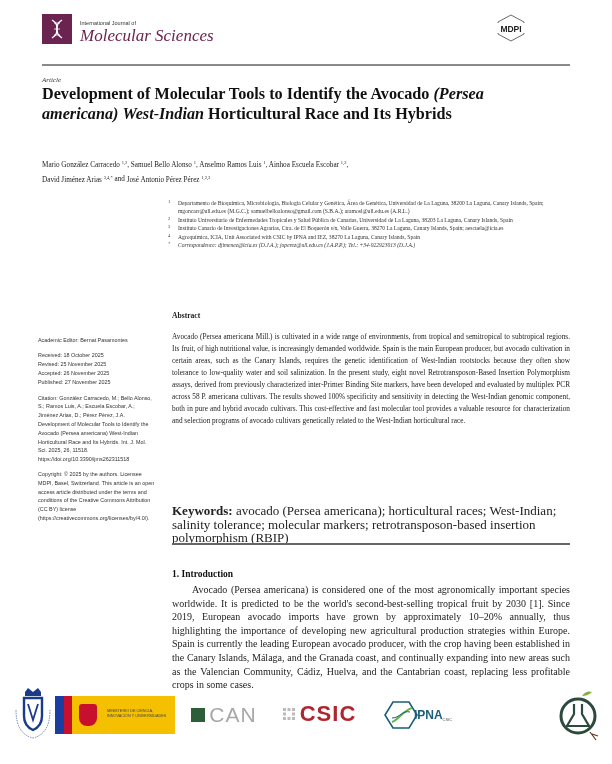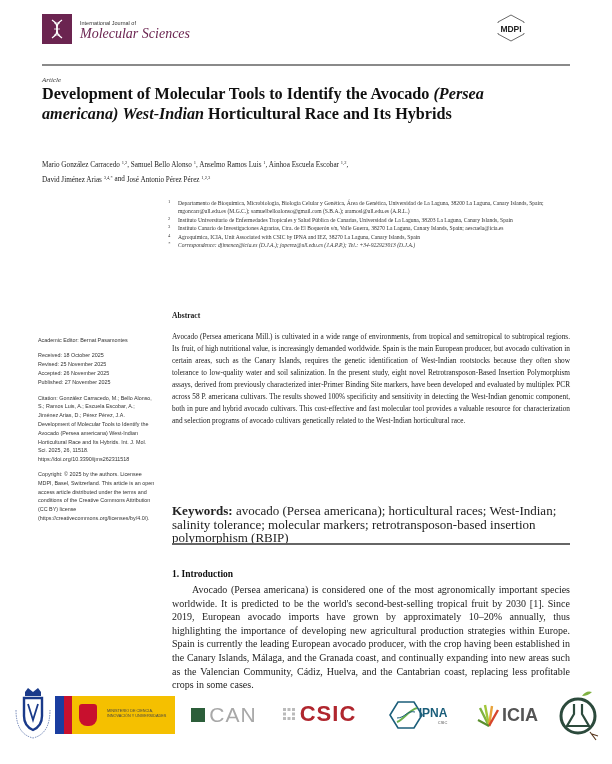--- a/index.html
+++ b/index.html
@@ -2,21 +2,21 @@
 <html><head>
 <meta charset="utf-8">
 <style>
   html, body { margin:0; padding:0; background:#ffffff; }
   body { width:612px; height:764px; position:relative; overflow:hidden; font-family:"Liberation Serif","DejaVu Serif",serif; color:#1a1a1a; }
   .abs { position:absolute; }
   
   .journal-logo { left:42px; top:14px; width:30px; height:30px; background:#6b2450; display:flex; align-items:center; justify-content:center; }
   .journal-logo svg { width:22px; height:22px; }
   .journal-small { left:80px; top:20px; font-size:5.5px; color:#333; font-family:"Liberation Sans",sans-serif; }
-  .journal-big { left:80px; top:26px; font-size:14px; font-style:italic; color:#6b2450; }
+  .journal-big { left:80px; top:26px; font-size:17px; font-style:italic; color:#6b2450; }
   .mdpi { left:482px; top:14px; width:30px; height:28px;margin-left:14px; }
   .header-rule { left:42px; top:64px; width:528px; height:2px; background:#8a8a8a; }
   .article-type { left:42px; top:76px; font-size:7px; font-style:italic; color:#333; }
   .title { left:42px; top:84px; width:500px; font-size:16.2px; font-weight:bold; line-height:20px; color:#111; }
   .authors { left:42px; top:157px; width:500px; font-size:7.2px; line-height:12px; color:#222; }
   .authors sup { font-size:4.5px; }
   .affils { left:168px; top:199px; width:405px; font-size:5.6px; line-height:8.4px; color:#333; }
   .affil { position:relative; padding-left:10px; }
   .affil .num { position:absolute; left:0; top:-1px; font-size:4.5px; }
   
@@ -154,34 +154,24 @@
         </g>
     </svg>
     <span class="t">CSIC</span>
   </div>
   <div class="logo logo-ipna">
     <svg viewBox="0 0 34 30" width="34" height="30">
       <polygon points="9,2 25,2 33,15 25,28 9,28 1,15" fill="none" stroke="#1b5e7a" stroke-width="1.6"></polygon>
       <path d="M8 22 C14 20, 20 10, 28 8" stroke="#6ab04c" stroke-width="2" fill="none"></path>
       <path d="M8 18 C16 18, 18 10, 26 12" stroke="#1b5e7a" stroke-width="1" fill="none"></path>
     </svg>
-    <span style="display:flex;flex-direction:column;align-items:flex-end;margin-left:-4px">
+    <span style="display:flex;flex-direction:row;align-items:flex-end;margin-left:-4px">
       <span class="t">IPNA</span>
       <span style="font-size:4px;color:#555">CSIC</span>
     </span>
-  </div>
-  <div class="logo logo-icia">
-    <svg viewBox="0 0 26 26" width="26" height="26">
-      <path d="M13 24 L4 6" stroke="#7fb241" stroke-width="2.4"></path>
-      <path d="M13 24 L9 3" stroke="#a2c739" stroke-width="2.4"></path>
-      <path d="M13 24 L16 4" stroke="#e8a23a" stroke-width="2.4"></path>
-      <path d="M13 24 L22 8" stroke="#d6452c" stroke-width="2.4"></path>
-      <path d="M13 24 L2 18" stroke="#5b8f2e" stroke-width="2"></path>
-    </svg>
-    <span class="t">ICIA</span>
   </div>
   <div class="logo logo-circle">
     <svg viewBox="0 0 52 56" width="52" height="56">
       <circle cx="26" cy="28" r="17" fill="none" stroke="#2c4a3c" stroke-width="3"></circle>
       <path d="M22 16 V26 L15 38 H37 L30 26 V16" fill="none" stroke="#2c4a3c" stroke-width="2.2"></path>
       <path d="M30 8 Q34 2 40 4 Q36 8 30 8" fill="#7fb241"></path>
       <path d="M38 44 L44 52 M40 46 L46 48" stroke="#5a3a22" stroke-width="1.2"></path>
     </svg>
   </div>
 </div>

